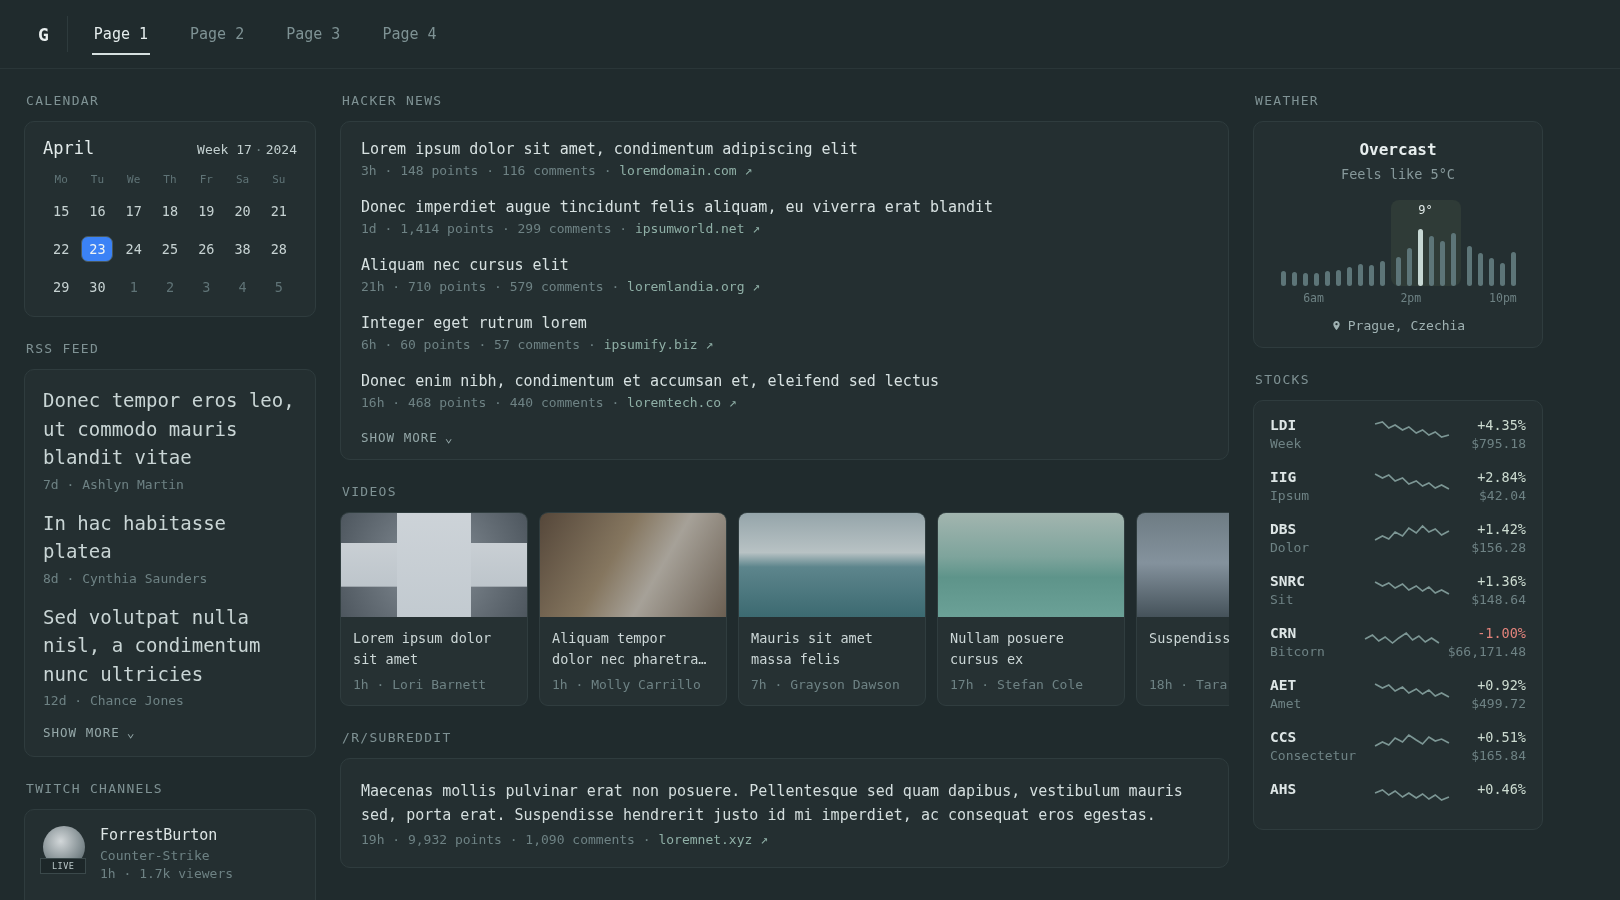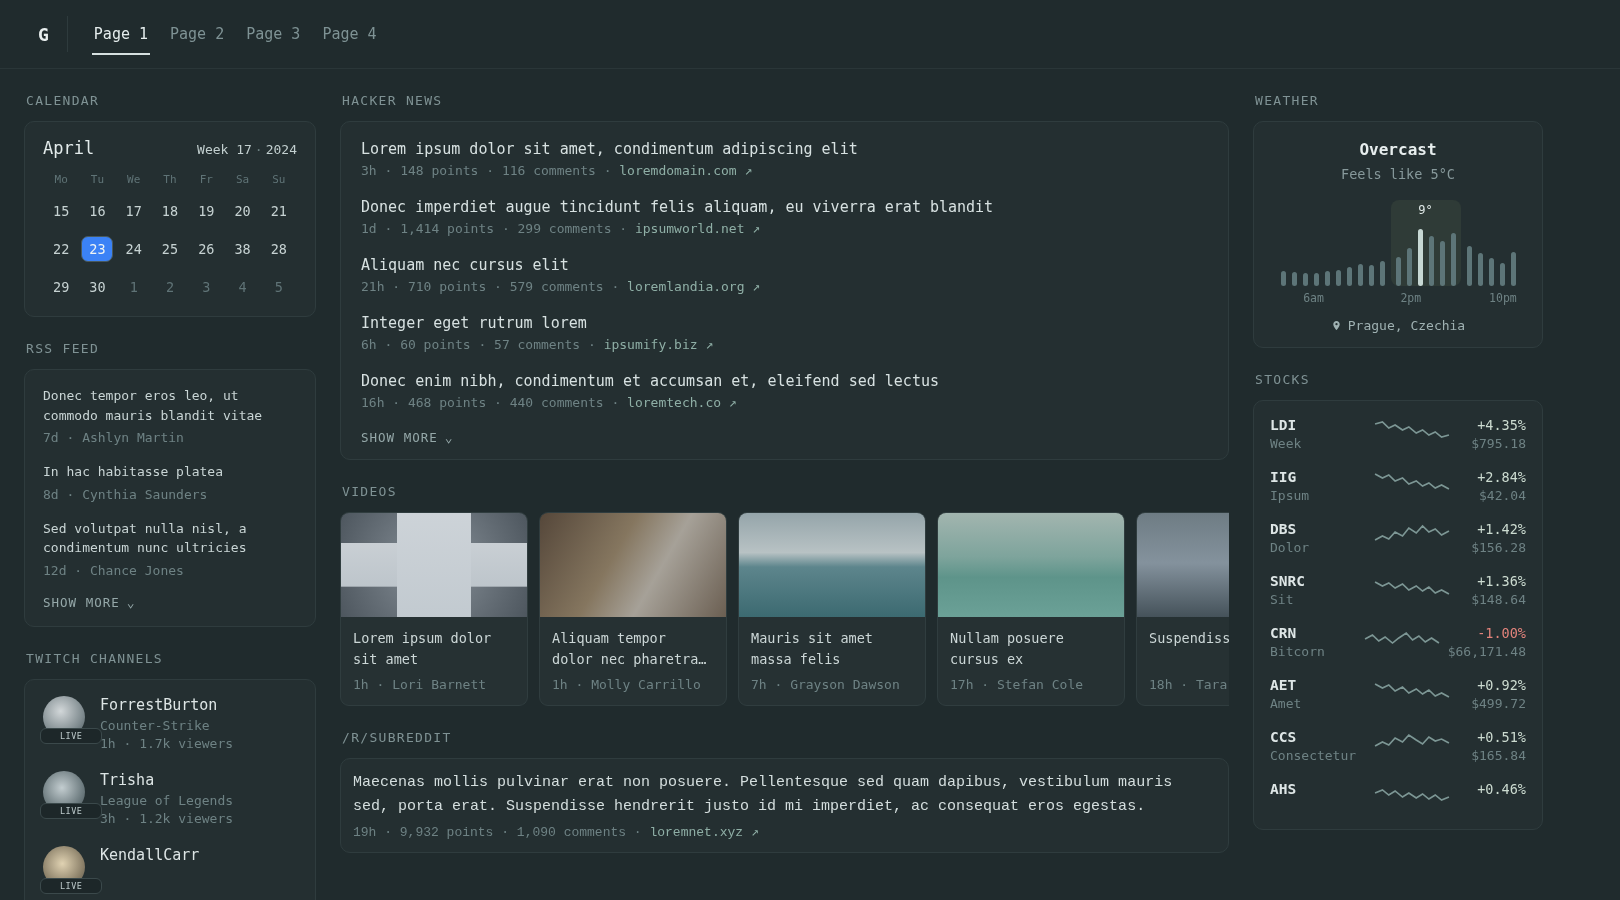--- a/index.html
+++ b/index.html
@@ -7,21 +7,21 @@
   body {
     background:#202b2d;
     color:#cfdada;
     font-family:"DejaVu Sans Mono","Liberation Mono",monospace;
     font-size:14px;
   }
   
   .header { display:flex; align-items:center; height:69px; border-bottom:1px solid #2a3638; padding:0 24px; }
   .logo { font-size:18px; font-weight:bold; color:#e9efef; padding:0 18px 0 14px; cursor:pointer; }
   .logo-divider { width:1px; height:36px; background:#2e3b3d; margin-right:24px; }
-  .tabs { display:flex; gap:18px; }
+  .tabs { display:flex; gap:38px; }
   .tab { position:relative; color:#7e9294; font-size:15px; padding:12px 2px; cursor:pointer; }
   .tab.active { color:#e5eded; }
   .tab.active::after { content:""; position:absolute; left:0; right:0; bottom:0; height:2px; background:#d6e0e0; }
   
   .main { display:grid; grid-template-columns:292px 889px 290px; column-gap:24px; padding:22px 0 0 24px; }
   .section { margin-bottom:24px; }
   .section-label { font-size:13px; letter-spacing:1.3px; color:#7f9294; margin:2px 2px 13px; }
   .card { background:#242f31; border:1px solid #2f3c3e; border-radius:10px; padding:16px 18px; }
   .meta { font-size:13px; color:#6e8284; margin-top:5px; }
   .link { color:#8fafa6; }
@@ -32,28 +32,28 @@
   .cal-month { font-size:17px; color:#e3ebeb; }
   .cal-week { font-size:13px; color:#c2cfcf; }
   .cal-sep { color:#6d8082; padding:0 3px; }
   .cal-grid { display:grid; grid-template-columns:repeat(7,1fr); row-gap:12px; text-align:center; align-items:center; }
   .cal-dow { font-size:11px; color:#5f7376; }
   .cal-date { font-size:13.5px; color:#c6d2d2; padding:5px 0; }
   .cal-date.out { color:#5f7376; }
   .cal-date.selected { background:#3b82f6; border:1px solid #49595c; border-radius:7px; color:#eff4f4; padding:4px 0; width:32px; margin:0 auto; }
   
   .rss-item { margin-bottom:17px; cursor:pointer; }
-  .rss-title { font-size:13px; line-height:1.5; color:#c9d5d5; }
+  .rss-title { font-size:19px; line-height:1.5; color:#c9d5d5; }
   
   .tw-row { display:flex; gap:15px; margin-bottom:20px; cursor:pointer; }
   .tw-avatar { position:relative; width:42px; height:42px; border-radius:50%; flex-shrink:0; }
   .av1 { background:radial-gradient(circle at 42% 36%, #d2d7d9, #7e8a8e 62%, #475458); }
   .av2 { background:radial-gradient(circle at 45% 40%, #c3cdd0, #6f7d81 60%, #3e4b4f); }
   .av3 { background:radial-gradient(circle at 46% 42%, #e0d2b2, #8b8069 62%, #514d47); }
-  .tw-live { position:absolute; bottom:-6px; left:-3px; font-size:8.5px; letter-spacing:.5px; background:#1d2729; border:1px solid #3b494b; color:#bcc9ca; padding:2px 19px; border-radius:6px; }
+  .tw-live { position:absolute; bottom:-6px; left:-3px; font-size:8.5px; letter-spacing:.5px; background:#1d2729; border:1px solid #3b494b; color:#bcc9ca; padding:2px 11px; border-radius:0; }
   .tw-name { font-size:15px; color:#dde5e5; }
   .tw-game { font-size:13px; color:#6e8284; margin-top:4px; }
   .tw-meta { font-size:13px; color:#6e8284; margin-top:3px; }
   
   .hn-card { padding:18px 20px 14px; }
   .hn-item { margin-bottom:20px; cursor:pointer; }
   .hn-title { font-size:15px; color:#d7e1e1; }
   
   .videos-row { display:flex; gap:11px; overflow:hidden; }
   .video-card { width:188px; flex-shrink:0; background:#263133; border:1px solid #303d3f; border-radius:9px; overflow:hidden; cursor:pointer; }
@@ -63,21 +63,21 @@
       linear-gradient(#c9cfd4,#bdc5cb) center/100% 42% no-repeat,
       radial-gradient(circle at 50% 50%, #8a939b, #4d565e); }
   .thumb2 { background:linear-gradient(120deg,#55473a,#85765f 40%,#a6a198 62%,#6b5f52); }
   .thumb3 { background:linear-gradient(180deg,#95a5aa 0%,#b8c2c4 38%,#5d858c 52%,#3c6a71 100%); }
   .thumb4 { background:linear-gradient(180deg,#a2b5af 0%,#7ea49c 42%,#5e948a 62%,#6ba197 100%); }
   .thumb5 { background:linear-gradient(180deg,#6e7c84 0%,#84929d 48%,#45525a 100%); }
   .video-body { padding:11px 12px 13px; }
   .video-title { font-size:13.5px; line-height:1.55; color:#ccd7d7; height:42px; overflow:hidden; }
   .video-meta { font-size:13px; color:#6e8284; margin-top:7px; }
   
-  .sub-card { padding:12px;font-family:Liberation Mono, monospace; }
+  .sub-card { padding:20px; }
   .sub-text { font-size:15px; line-height:1.6; color:#d4dede; }
   
   .wx-card { text-align:center; padding:18px 16px 14px; }
   .wx-cond { font-size:16px; font-weight:bold; color:#e7eeee; }
   .wx-feels { font-size:13.5px; color:#87999b; margin-top:7px; }
   .wx-chart { display:flex; align-items:flex-end; justify-content:center; gap:6px; height:86px; margin:18px 2px 4px; }
   .wx-group { display:flex; gap:6px; align-items:flex-end; height:100%; }
   .wx-highlight { position:relative; padding:0 5px; background:#2f3b37; border-radius:8px; }
   .wx-temp { position:absolute; top:3px; left:50%; transform:translateX(-50%); font-size:12px; color:#e0e9e7; }
   .bar { width:5px; border-radius:2.5px; background:#5d7578; }

